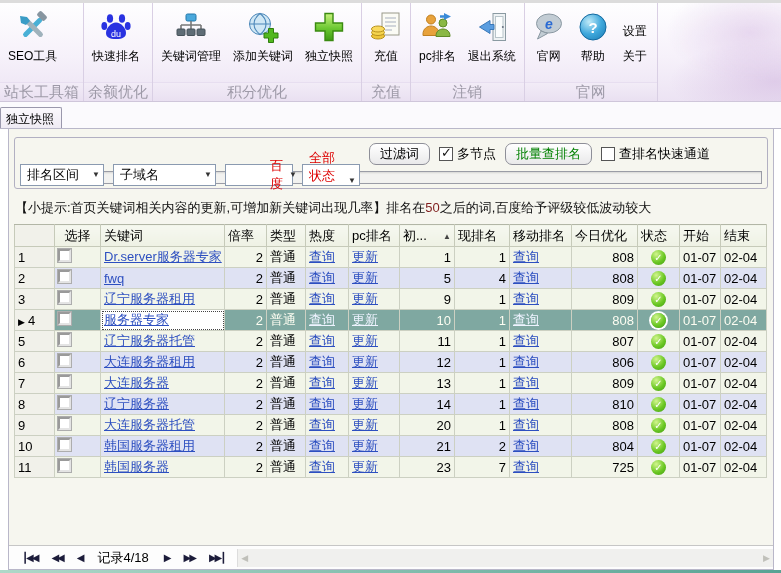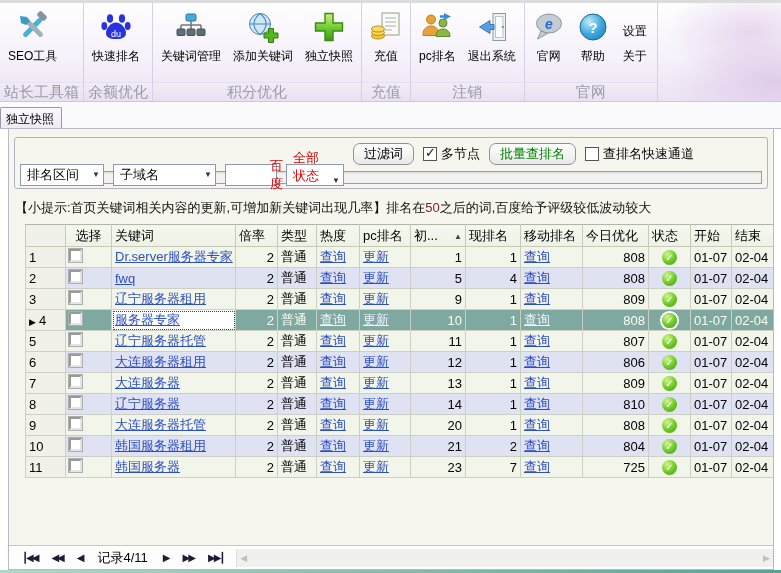--- a/index.html
+++ b/index.html
@@ -33,36 +33,36 @@
   .content { flex:1; margin:0 7px 0 8px; background:#f6f6ef; border:1px solid #b9b7c9; border-top:none;
              display:flex; flex-direction:column; overflow:hidden; }
 
   
   .filterbox { margin:8px 5px 0 5px; border:1px solid #b2b0c2; border-radius:3px; padding:5px 5px 4px 5px; }
   .filterrow { display:flex; align-items:center; gap:9px; height:22px; }
   .dd { display:flex; align-items:center; justify-content:space-between; background:#fff; border:1px solid #8a9ab0;
         height:22px; padding:0 3px 0 6px; font-size:13px; cursor:default;margin-top:41px; }
   .dd .arrow { font-size:8px; color:#333; padding-left:6px; }
   .dd.red .dd-val { color:#dd0000; }
-  .dd1 { width:84px; } .dd2 { width:103px; } .dd3 { width:52px;padding-left:44px; } .dd4 { width:58px;align-items:flex-end; }
+  .dd1 { width:84px; } .dd2 { width:103px; } .dd3 { width:68px;padding-left:44px; } .dd4 { width:58px;align-items:flex-end; }
   .btn { height:22px; padding:0 10px; font-size:13px; background:linear-gradient(180deg,#ffffff,#e9e9ea);
          border:1px solid #8e8f98; border-radius:7px; display:flex; align-items:center; cursor:default; }
   .btn.green { color:#008000; }
   .cbwrap { display:flex; align-items:center; gap:4px; font-size:13px; }
   .cb { width:14px; height:14px; background:#fff; border:1px solid #555; position:relative; display:inline-block; }
   .cb.checked::after { content:"\2713"; position:absolute; left:1px; top:-3px; font-size:13px; font-weight:bold; color:#111; }
   .loadbar { margin-top:6px; height:13px; background:#f2f2f0; border:1px solid #9a9ca6;
              box-shadow:inset 1px 1px 2px rgba(0,0,0,.12); }
 
   
   .hint { margin:10px 4px 7px 6px; font-size:13px; color:#111; white-space:nowrap; }
   .hint .hl { color:#7f1d1d; }
 
   
-  .gridwrap { margin:0 16px; }
+  .gridwrap { margin:0 5px; }
   table.grid { border-collapse:collapse; table-layout:fixed; width:752px; background:#fff; font-size:13px; }
   table.grid th { height:22px; background:linear-gradient(180deg,#f6f8f0,#eef1e4); font-weight:normal; text-align:left;
                   padding:0 3px; border:1px solid #c6cab9; border-top:1px solid #b2b6a6; white-space:nowrap; overflow:hidden; }
   table.grid th.center { text-align:center; }
   table.grid td { height:21px; padding:0 3px; border:1px solid #ccd0c2; white-space:nowrap; overflow:hidden; }
   tr.odd td { background:#f2f5e9; }
   tr.even td { background:#dfe2f3; }
   td.c-num, th.c-num { background:#f1f1ea !important; border-right:1px solid #b8bcae; padding-left:5px; }
   td.r { text-align:right; padding-right:5px; }
   td.c { text-align:center; }
@@ -520,21 +520,21 @@
           </tbody>
       </table>
     </div>
 
     <div class="spacer"></div>
 
     <div class="statusbar">
       <span class="navbtn">┃◀◀</span>
       <span class="navbtn">◀◀</span>
       <span class="navbtn">◀</span>
-      <span class="navtext">记录4/11</span>
+      <span class="navtext">记录4/18</span>
       <span class="navbtn">▶</span>
       <span class="navbtn">▶▶</span>
       <span class="navbtn">▶▶┃</span>
       <div class="hscroll">
         <span class="sarrow">◀</span>
         <span class="sarrow">▶</span>
       </div>
     </div>
   </div>
 

